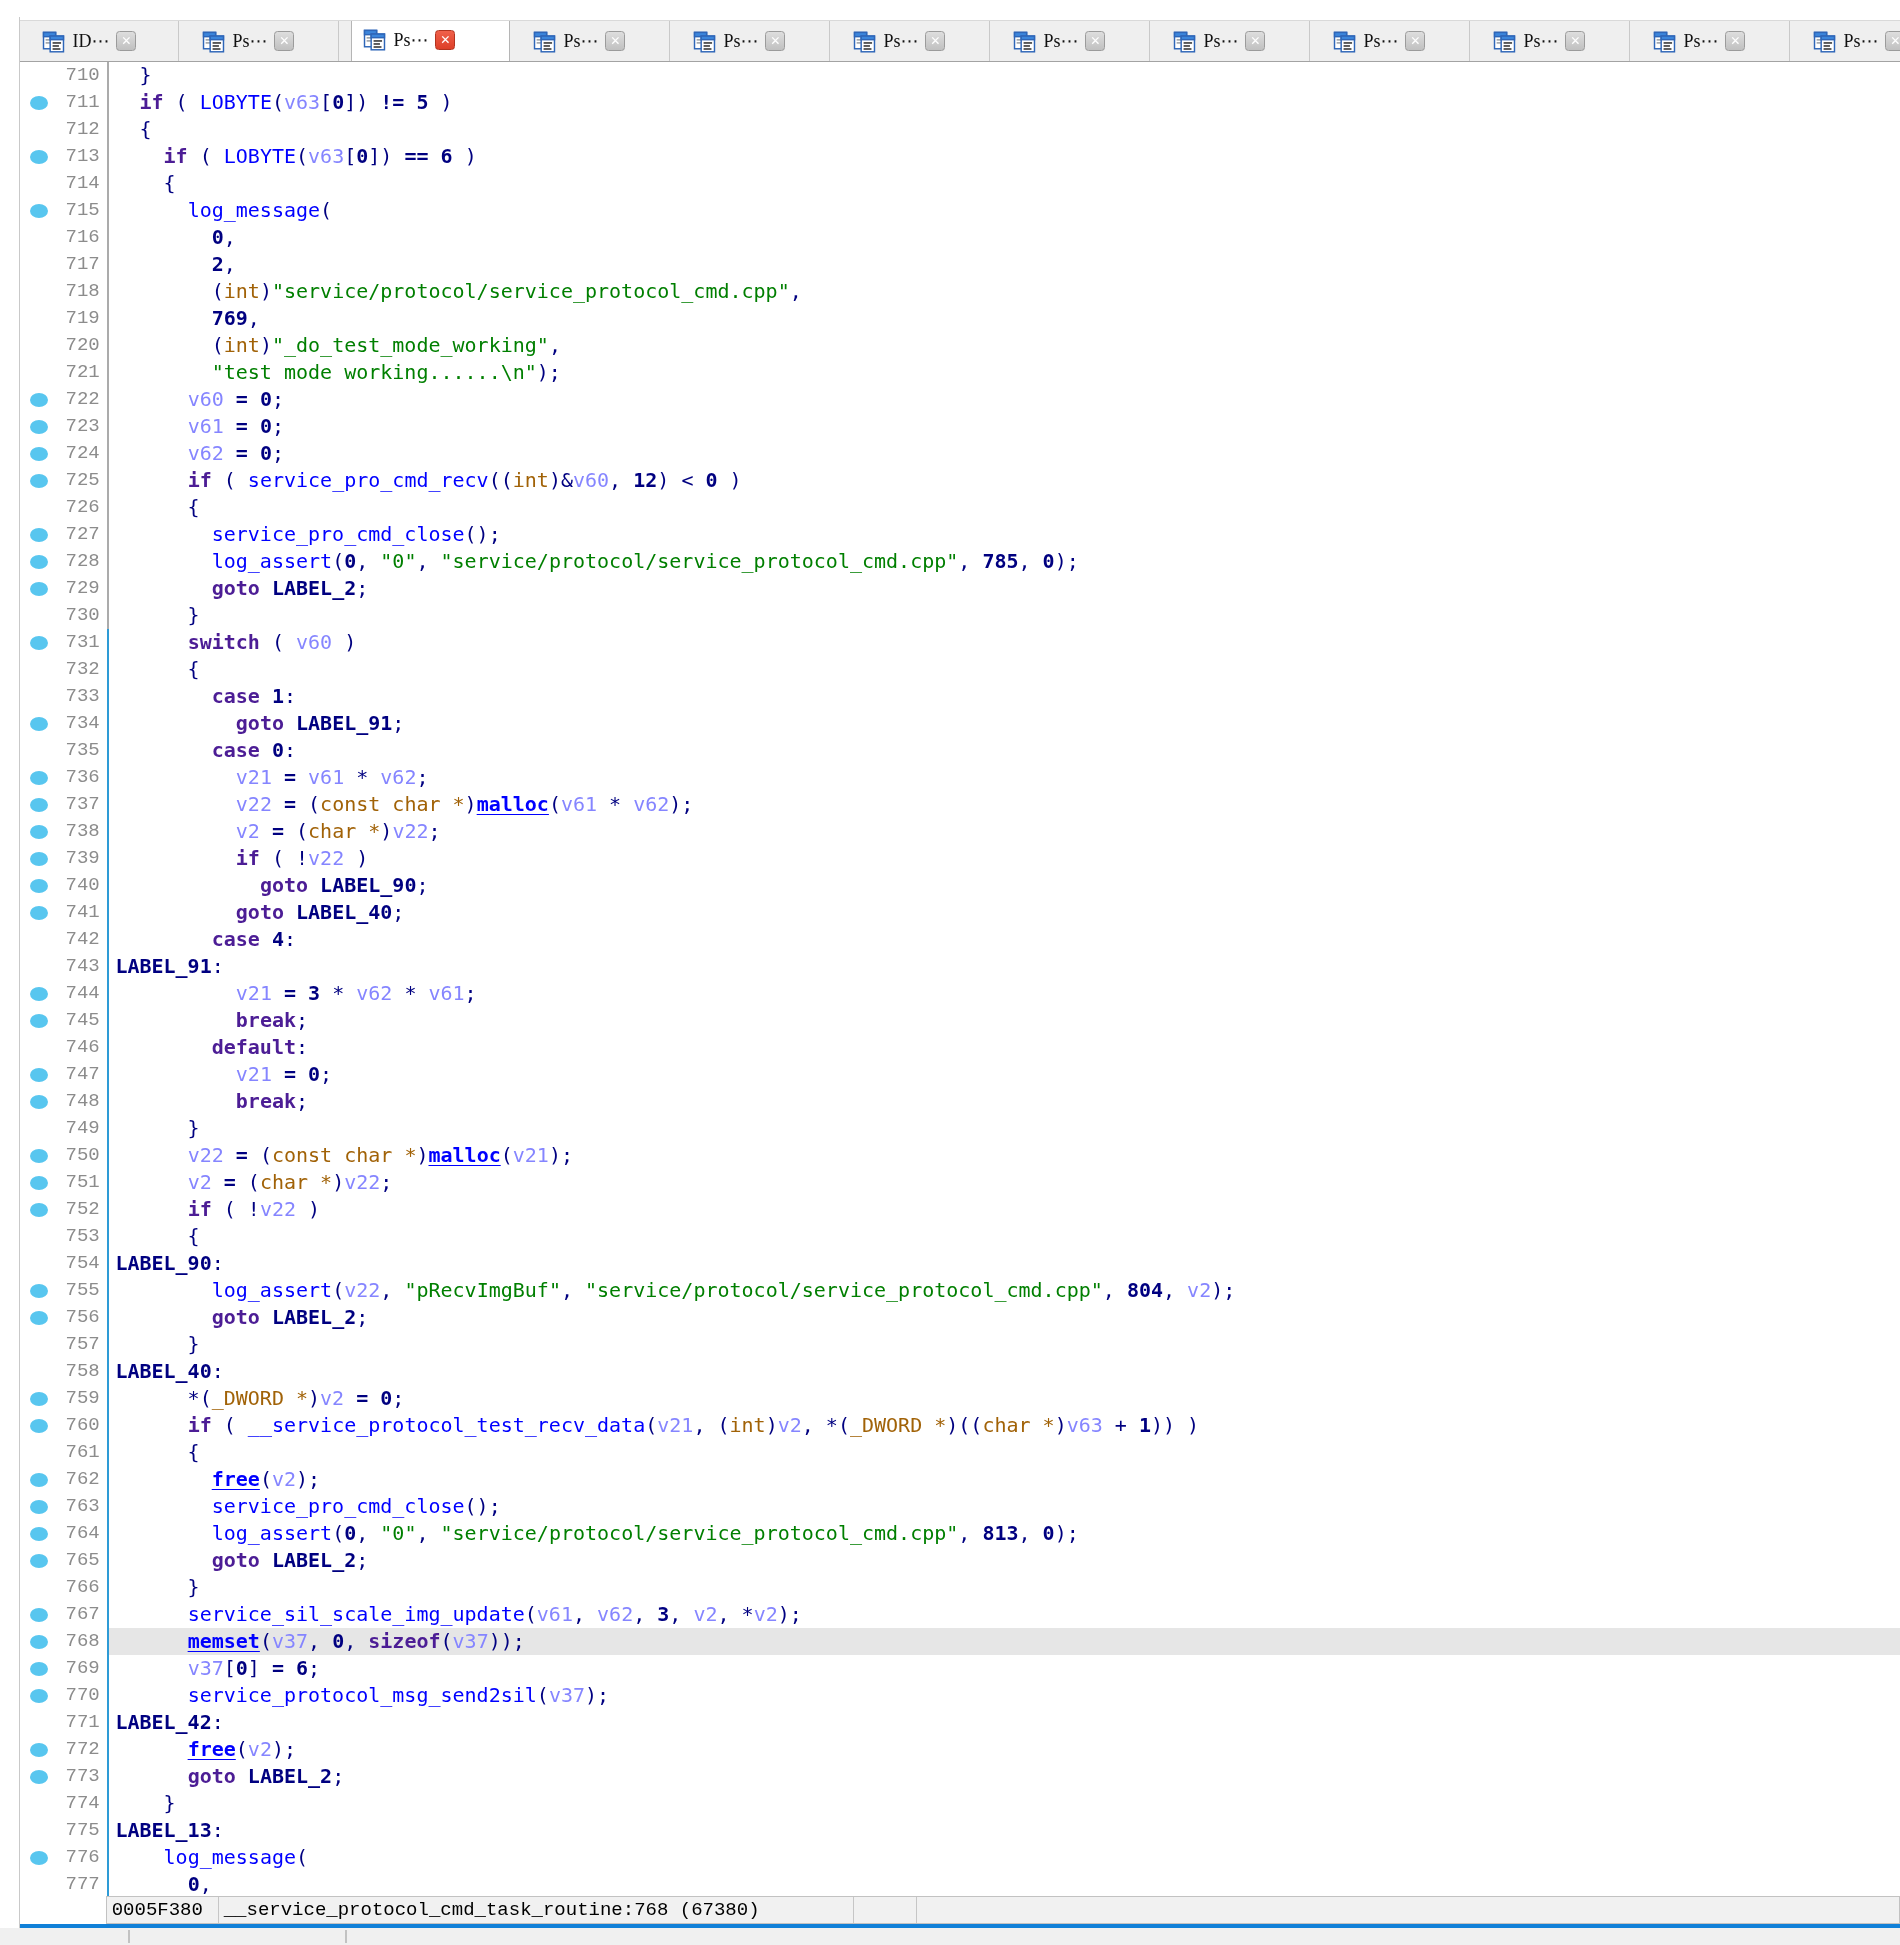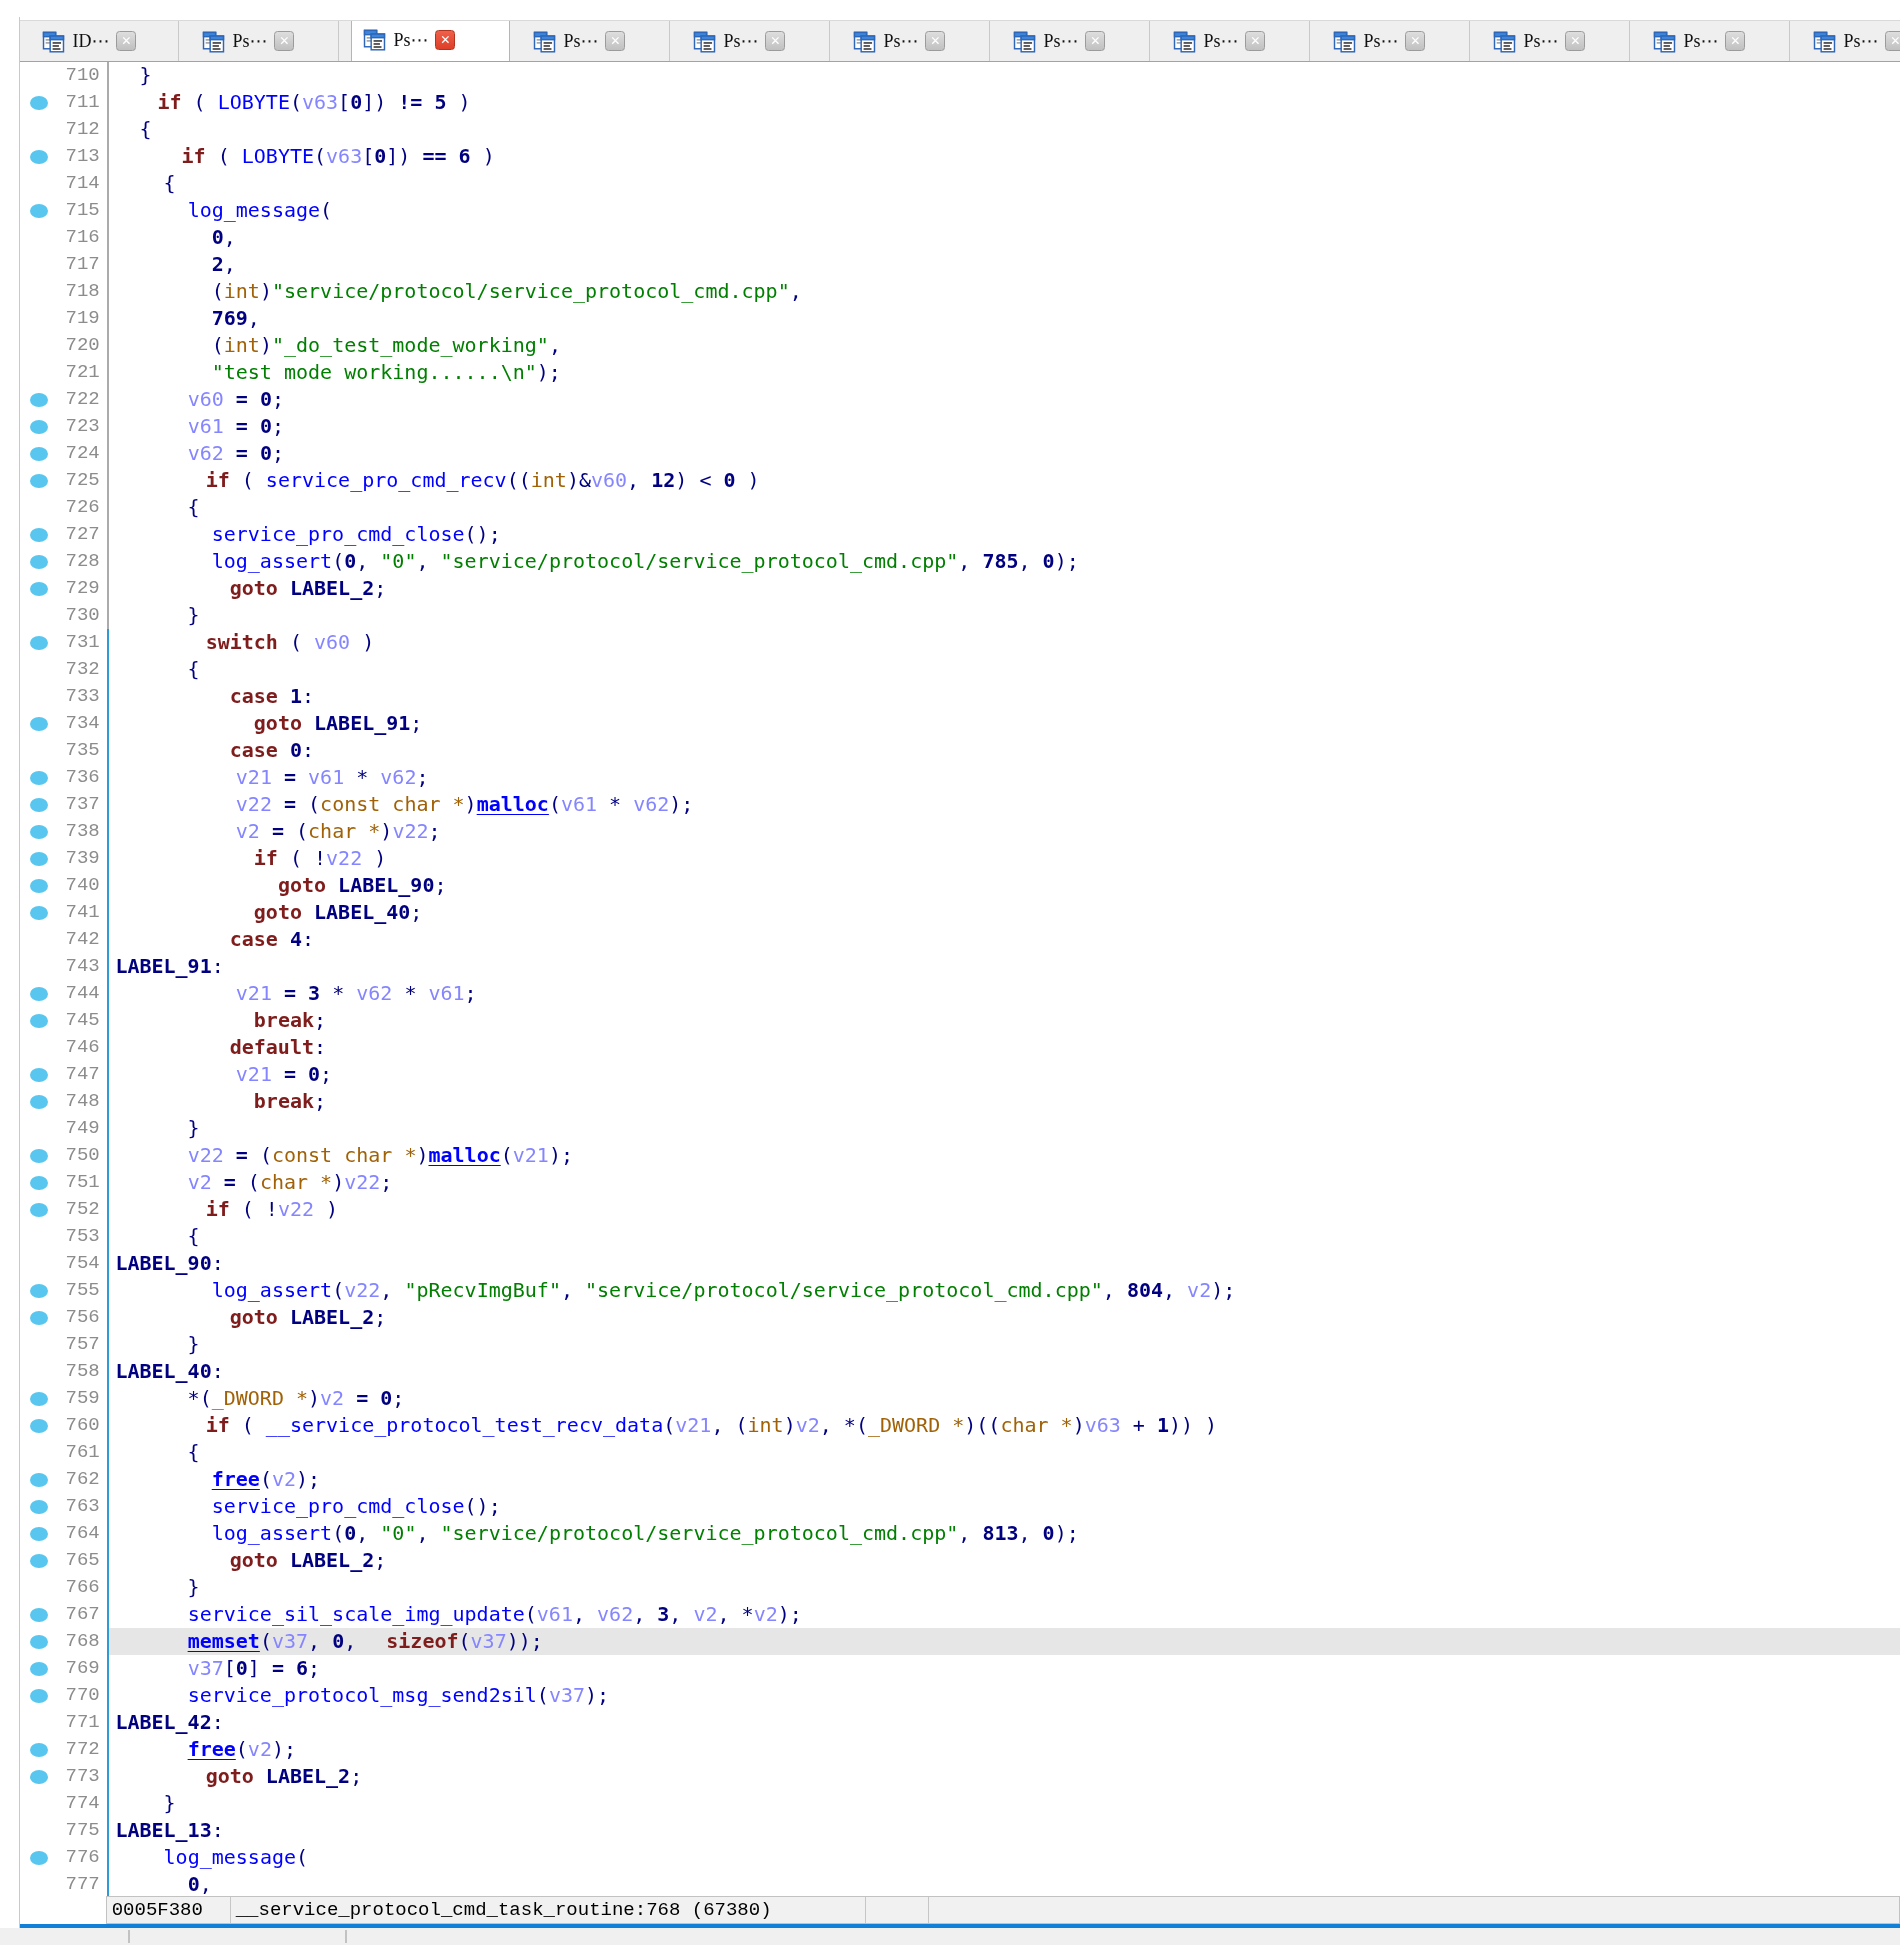--- a/index.html
+++ b/index.html
@@ -36,39 +36,39 @@
                   width:18px; height:14px; border-radius:50%; background:#58c6ef; }
   .gut-num { width:58px; flex:0 0 auto; text-align:right; padding-right:7.6px;
              font-family:"Liberation Mono", monospace; font-size:19px; color:#8c8c8c;
              line-height:27px; }
   .gut-sep { width:1.7px; flex:0 0 auto; background:#ababab; }
   .row.sepblue .gut-sep { background:#2e9bd6; }
   .src { flex:1 1 auto; white-space:pre; font-family:"DejaVu Sans Mono", monospace;
          font-size:20px; line-height:27px; color:#000080; padding-left:6.4px; }
   .row.hl .src { background:#e6e6e6; }
 
-  .tk-k { color:#7f1d1d; font-weight:bold;margin-left:18px; }
+  .tk-k { color:#4c1d95; font-weight:bold; }
   .tk-n { color:#000080; font-weight:bold; }
   .tk-o { color:#000080; font-weight:bold; }
   .tk-p { color:#000080; }
   .tk-v { color:#8585ff; }
   .tk-c { color:#a16207; }
   .tk-s { color:#007f00; }
   .tk-f { color:#0000ff; text-decoration-thickness:1.2px; text-underline-offset:2.9px; }
   .tk-l { color:#0000ff; font-weight:bold; text-decoration:underline; text-decoration-thickness:1.2px; text-underline-offset:2.9px;margin-top:24px; }
   .tk-m { color:#0000ff; }
   .tk-b { color:#000080; font-weight:bold; }
 
   
   .statusbar { position:absolute; left:106px; right:0; top:1896px; height:28px;
                background:#f1f1f1; border:0.6px solid #c2c2c2; display:flex; align-items:stretch;
                font-family:"Liberation Mono", monospace; font-size:19px; color:#000; }
   .statusbar .cell { display:flex; align-items:center; padding:0 4.7px; border-right:1.2px solid #c6c6c6;
                      white-space:nowrap; overflow:hidden; }
-  .statusbar .c-addr { width:124px; flex:0 0 auto; }
+  .statusbar .c-addr { width:112px; flex:0 0 auto; }
   .statusbar .c-loc  { width:635px; flex:0 0 auto; }
   .statusbar .c-sp   { width:63px; flex:0 0 auto; }
   .statusbar .c-rest { flex:1 1 auto; border-right:none; }
   .accentline { position:absolute; left:20.3px; right:0; top:1924px; height:3.5px; background:#1080d8; }
   .bottomstrip { position:absolute; left:0; right:0; top:1928px; bottom:0; background:#f0f0f0; }
   .bottomstrip .tick { position:absolute; top:2.3px; width:1.7px; height:12.8px; background:#c2c2c2; }
 </style>
 </head>
 <body>
 

